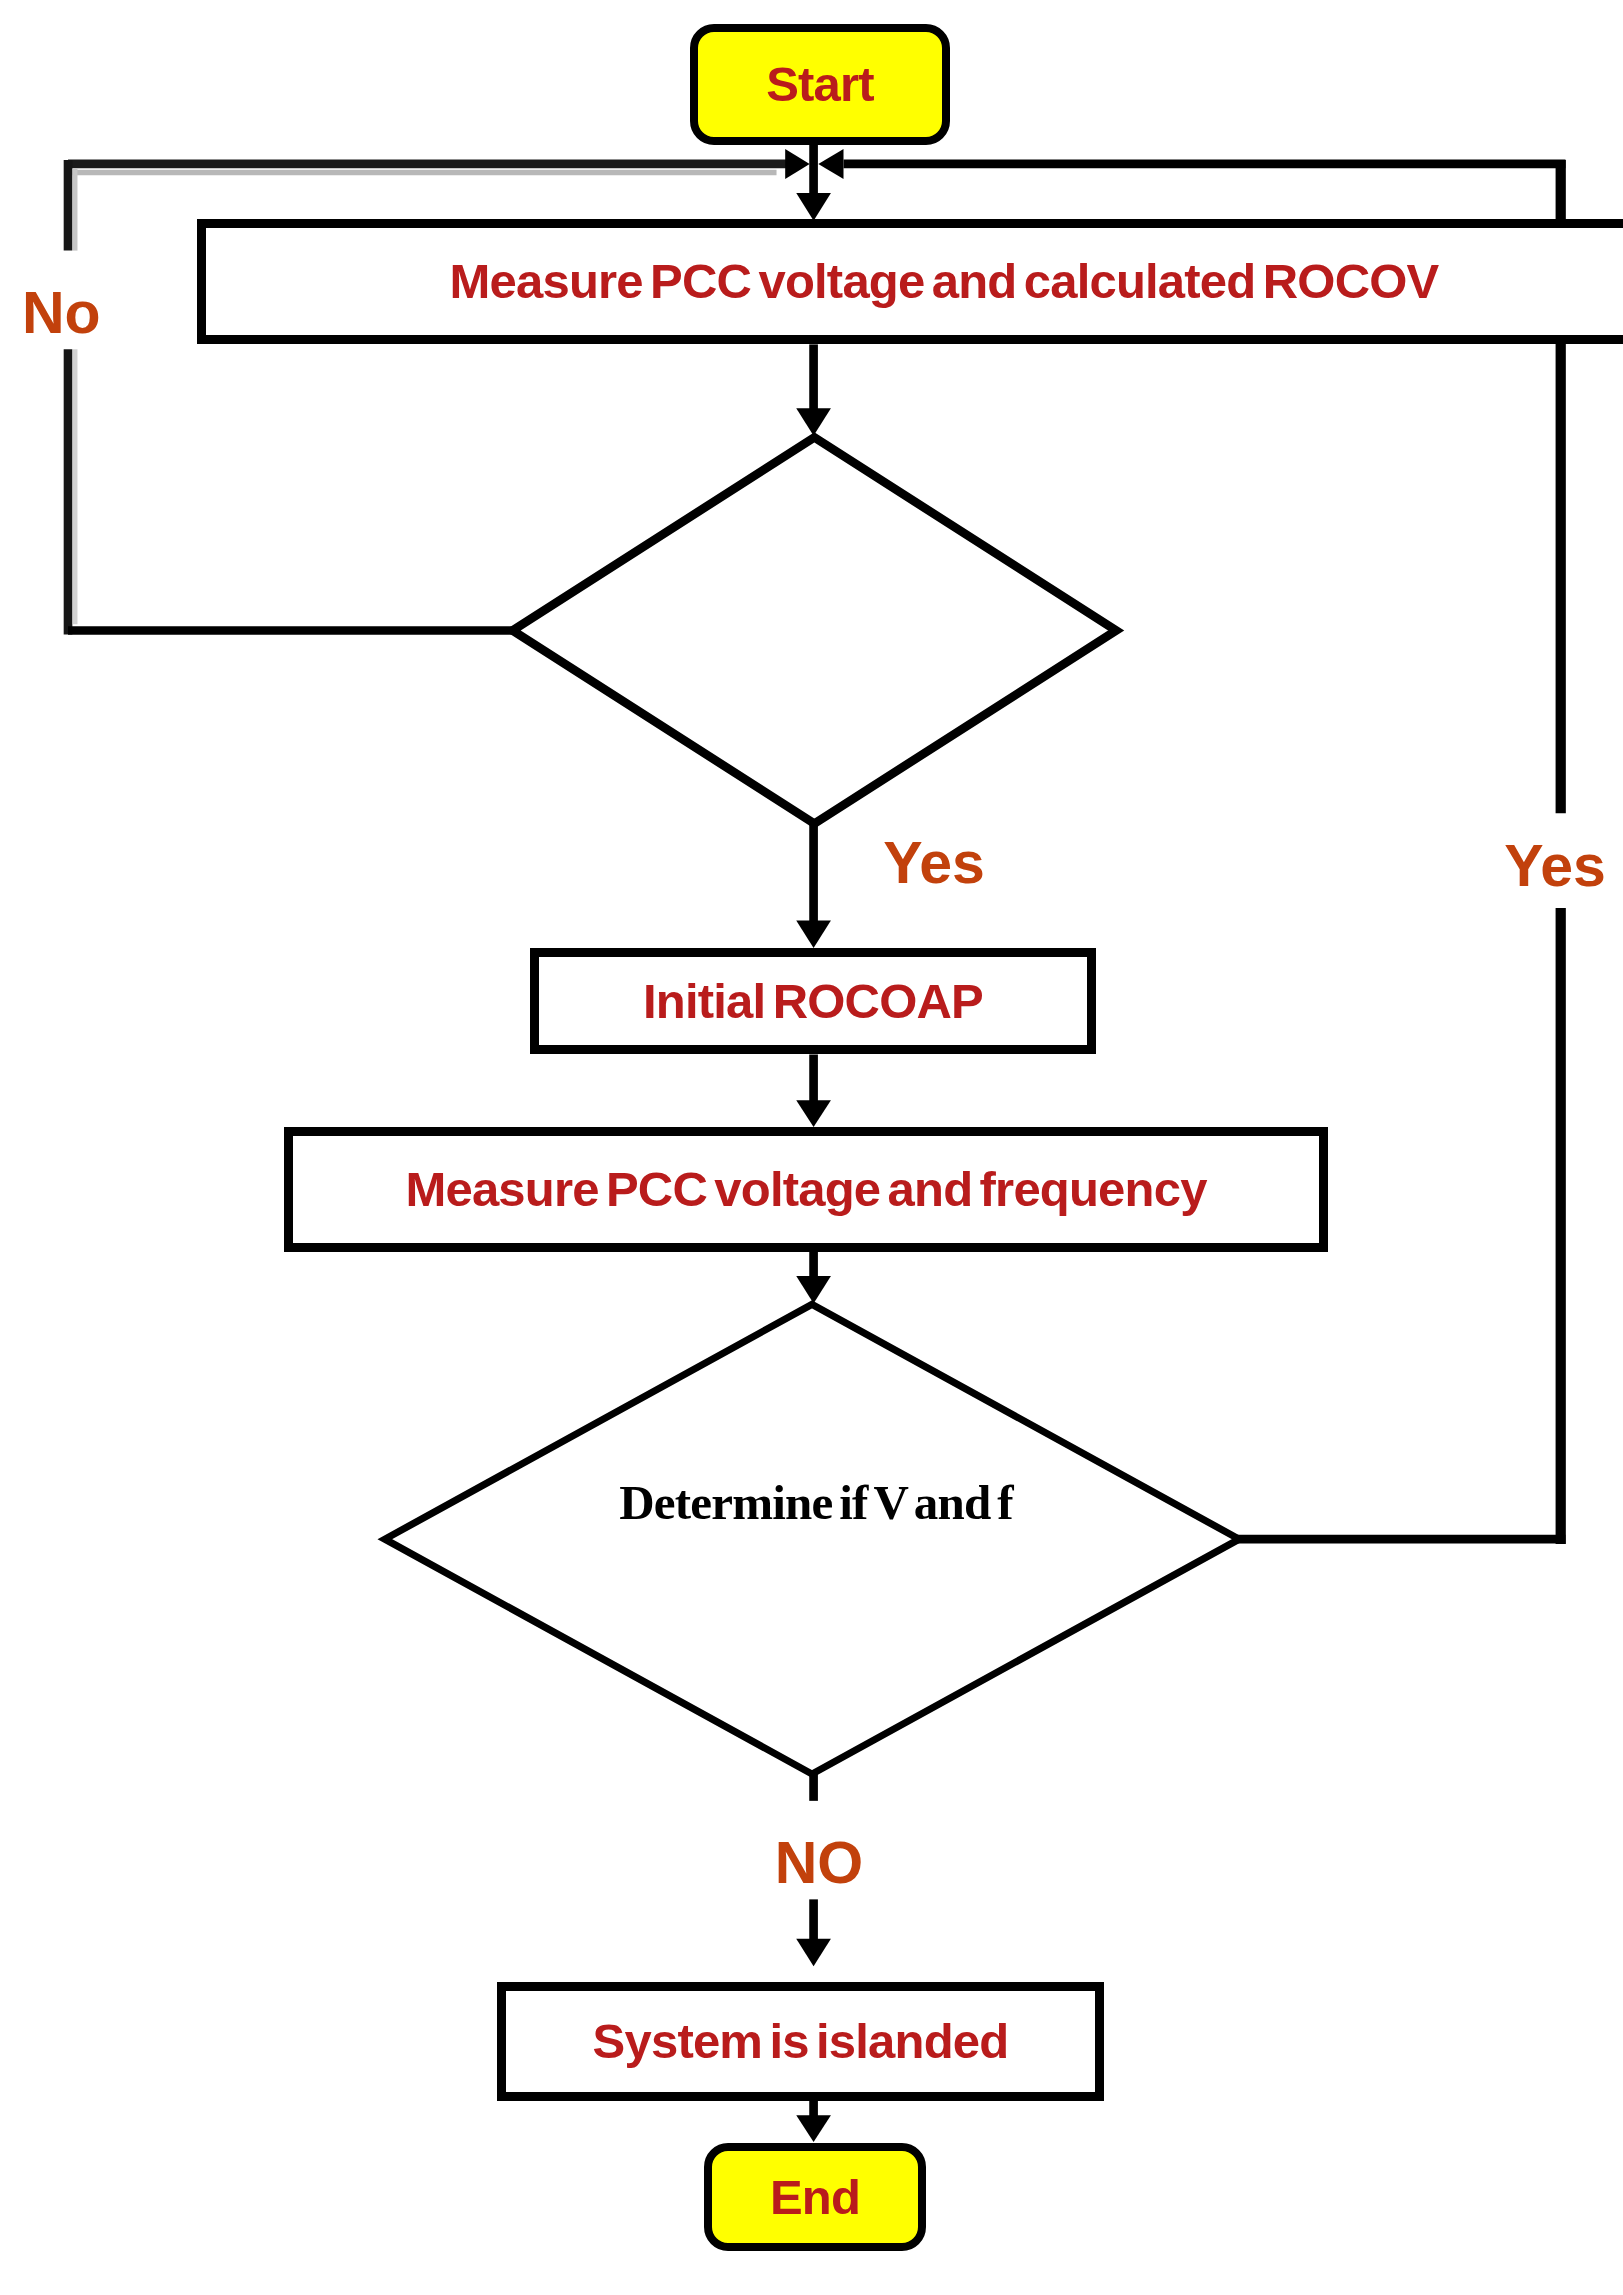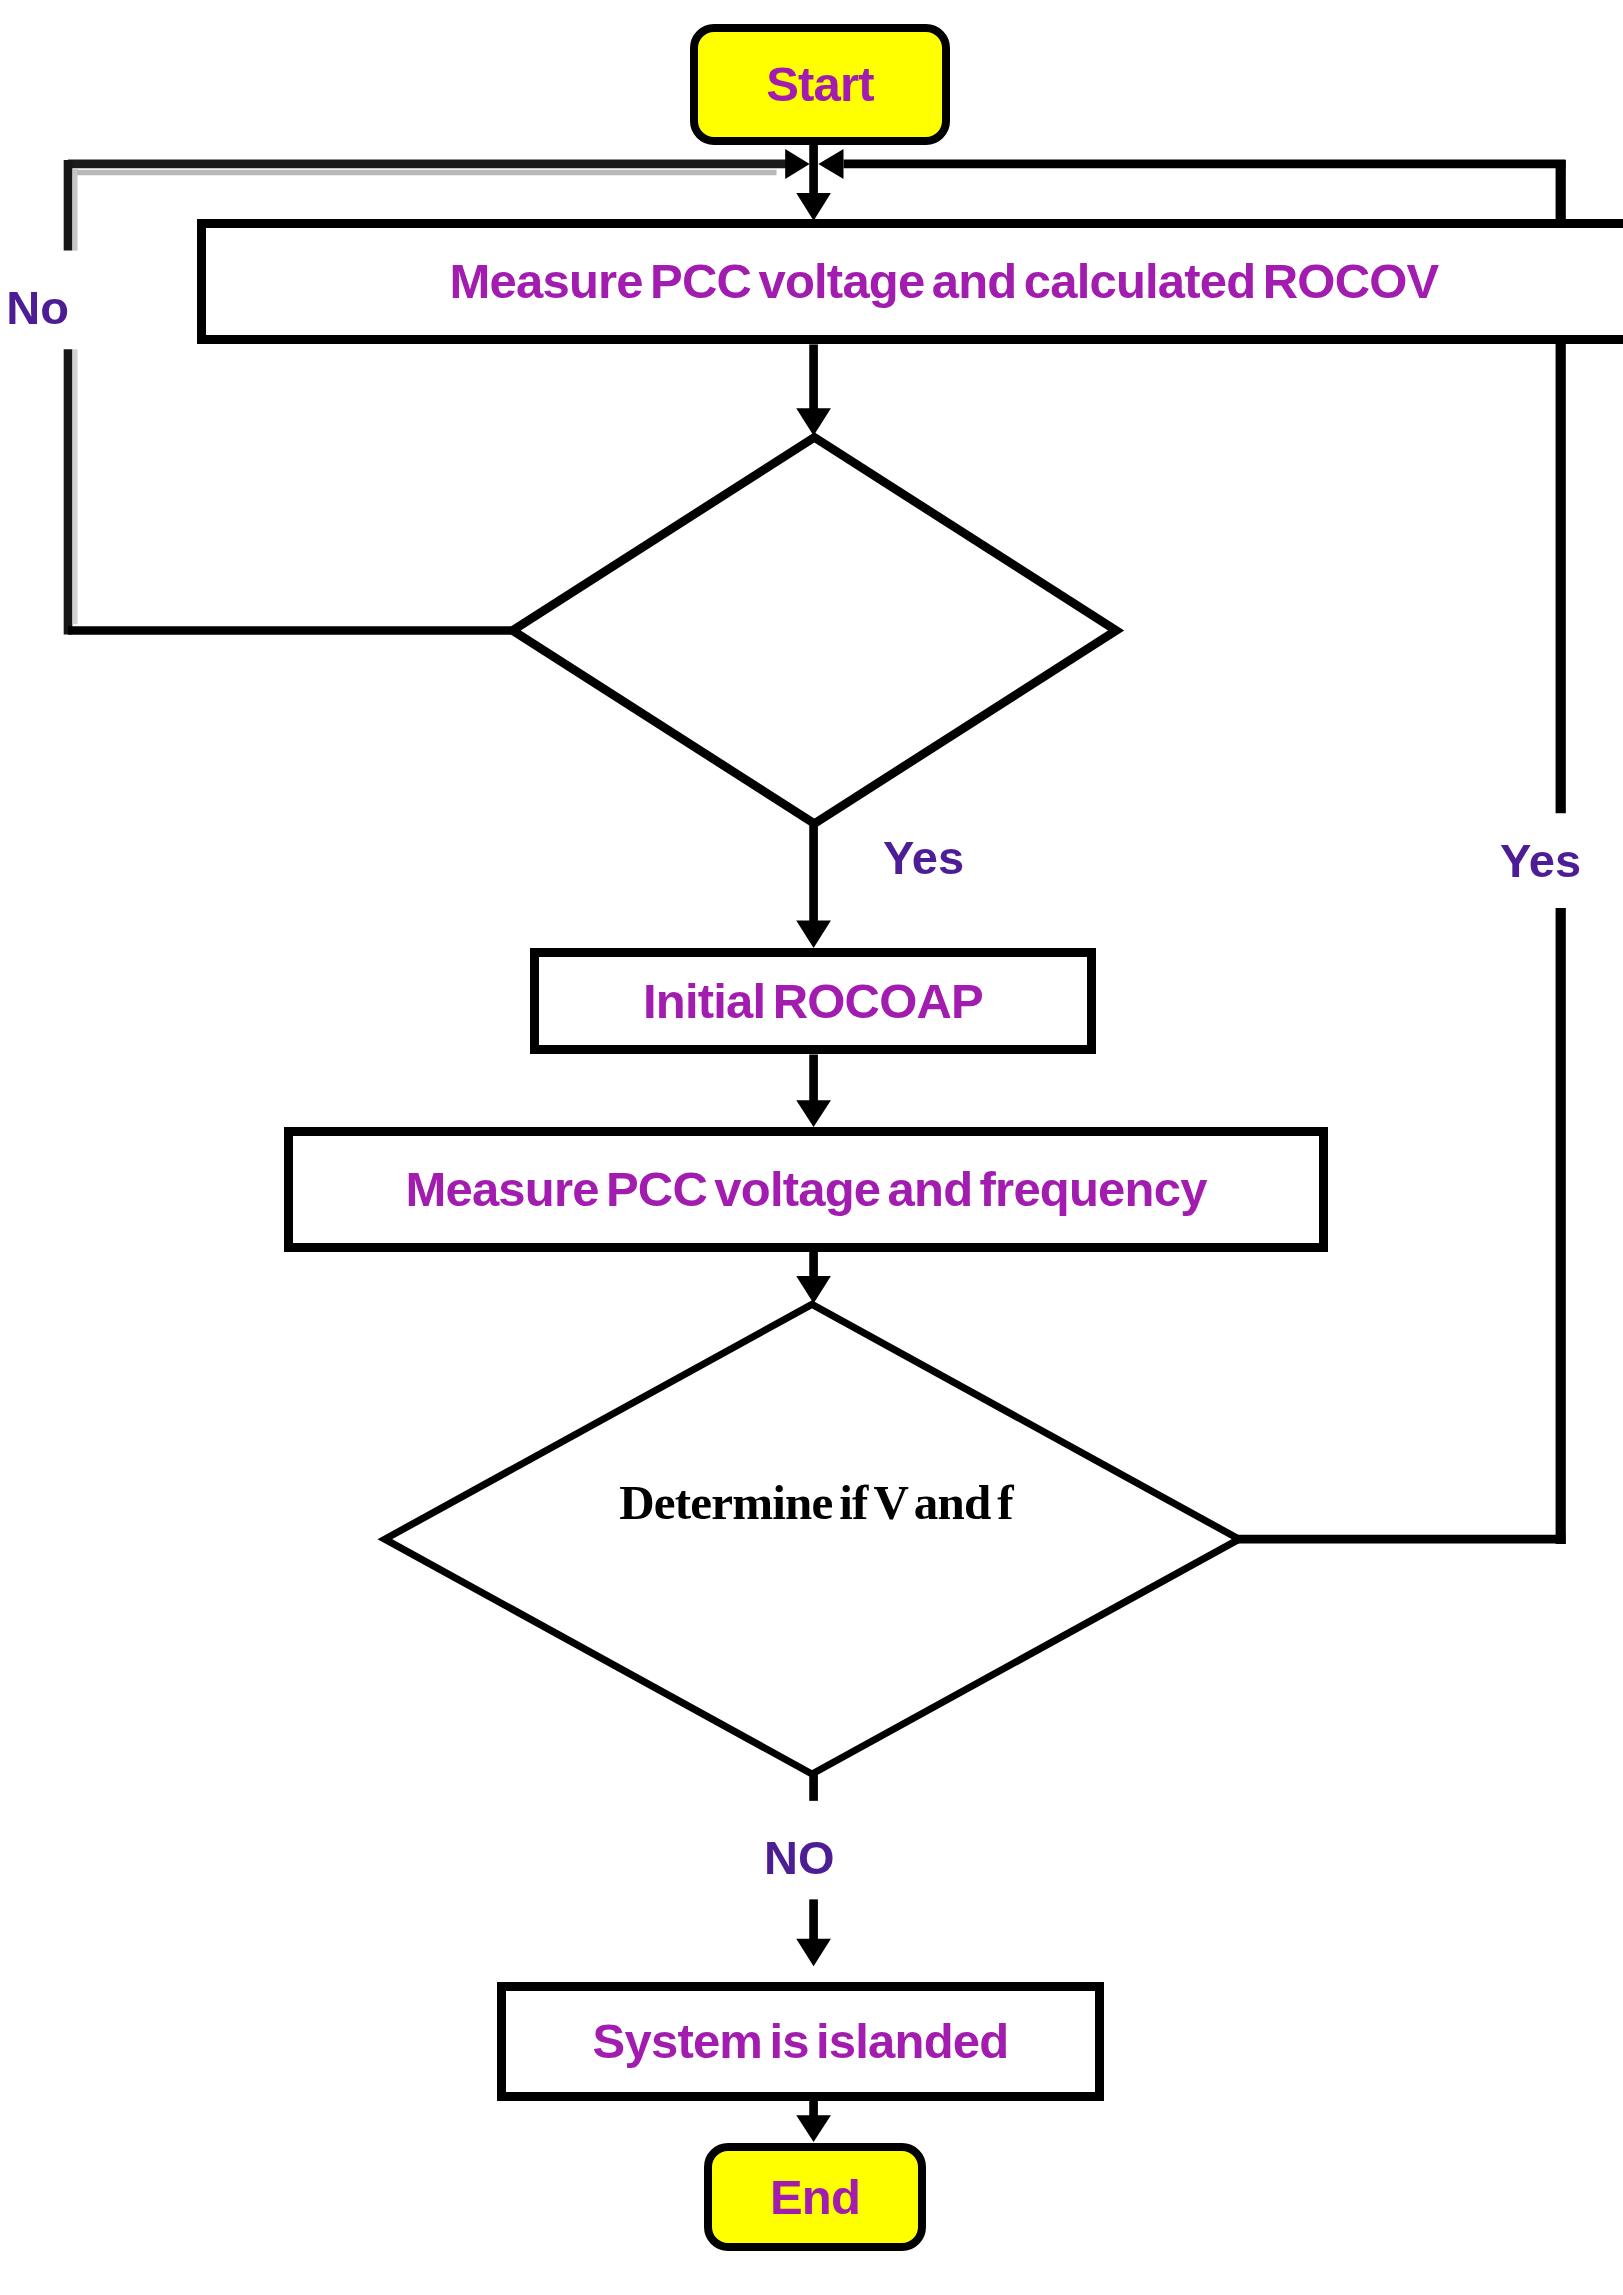--- a/index.html
+++ b/index.html
@@ -20,36 +20,37 @@
   .node{
     position:absolute;
     box-sizing:border-box;
     border:9.5px solid #000;
     background:#ffffff;
     display:flex;
     align-items:center;
     justify-content:center;
     font-weight:bold;
     font-size:49px;
-    color:#a21caf;
+    color:#b91c1c;
     letter-spacing:-0.8px;
     word-spacing:-5.5px;
     white-space:nowrap;
     line-height:1;
   }
   .terminal{
     border-width:8.7px;
     border-radius:24px;
   }
   .edge-label{
     position:absolute;
     font-weight:bold;
-    font-size:47px;
-    color:#4c1d95;
+    font-size:59px;
+    color:#c2410c;
     letter-spacing:0px;
+    text-align:center;
     line-height:1;
     white-space:nowrap;
   }
   .diamond-text{
     position:absolute;
     font-weight:bold;
     font-size:49px;
     color:#000;
     text-align:center;
     letter-spacing:-0.8px;

